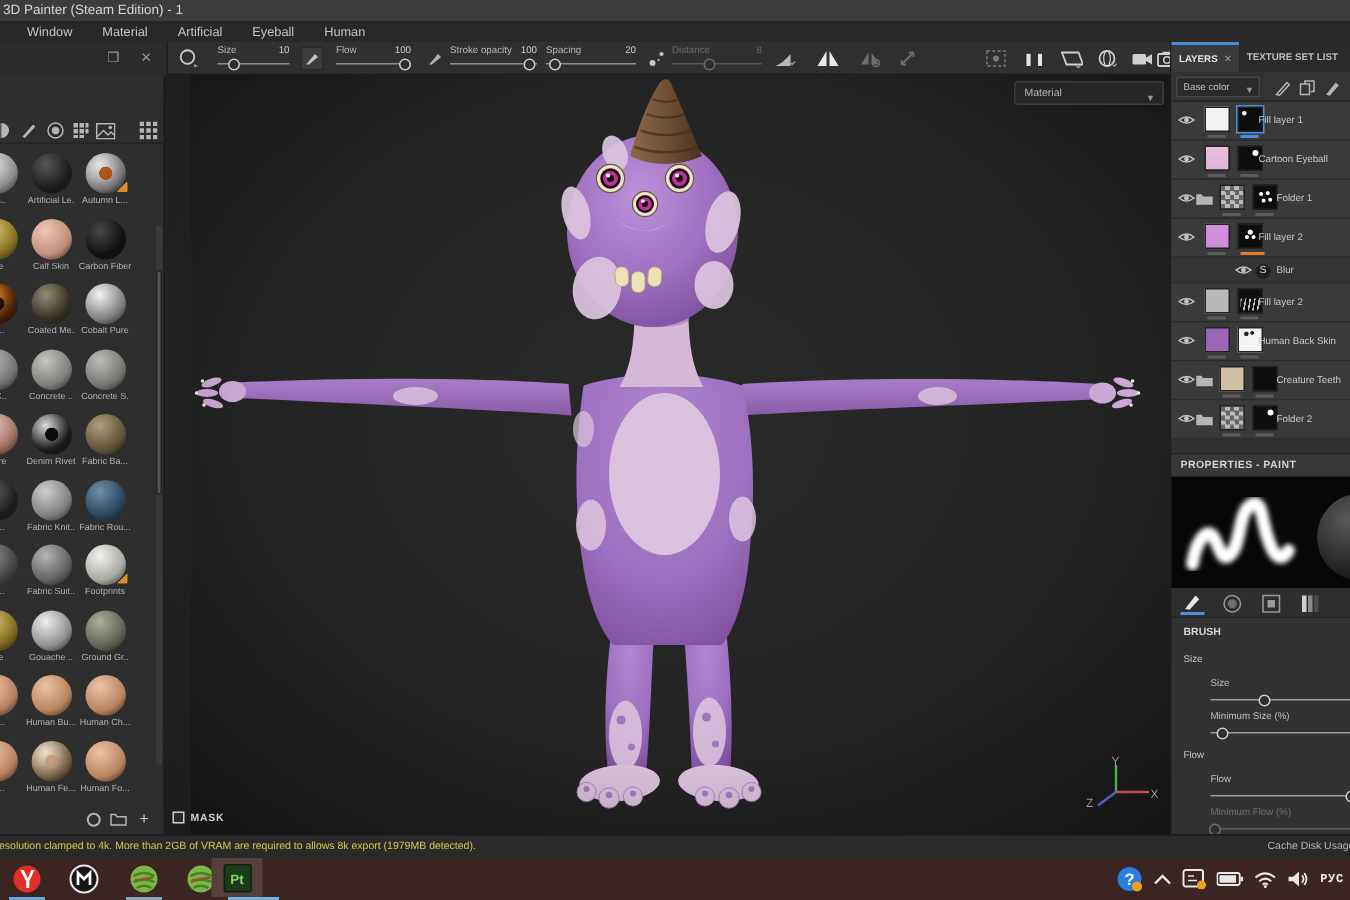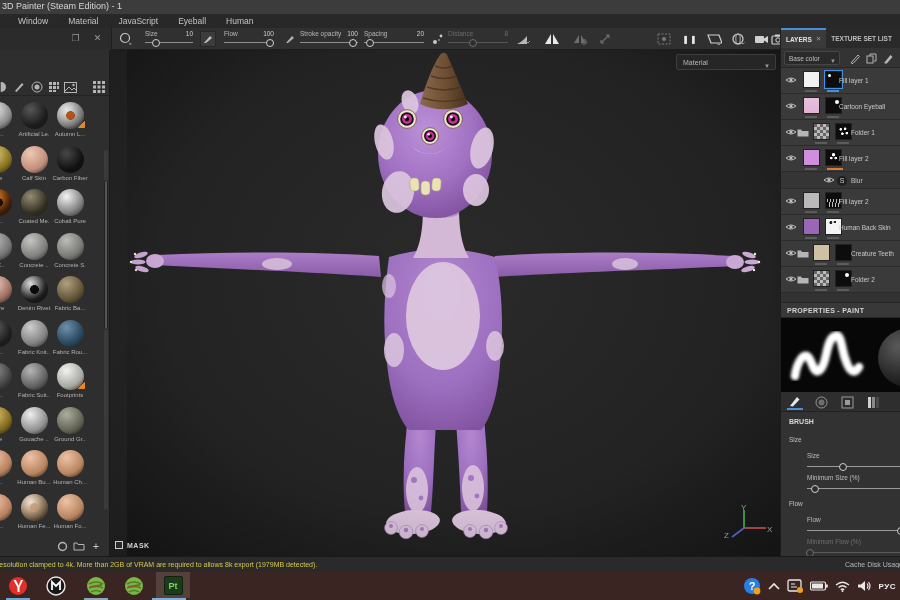--- a/index.html
+++ b/index.html
@@ -144,35 +144,35 @@
   #statusbar .warn { position:absolute; left:-3px; top:4px; font-size:7px; color:#d9c84a; white-space:nowrap; }
   #statusbar .right { position:absolute; left:845px; top:4px; width:55px; font-size:7px; color:#b8b8b8; white-space:nowrap; overflow:hidden; }
   #taskbar { left:0; top:572px; width:900px; height:28px; background:#3b2523; }
   .task-ic { position:absolute; top:4px; width:20px; height:20px; display:flex; align-items:center; justify-content:center; }
   .task-underline { position:absolute; top:25.5px; height:2px; background:#6aa8d8; }
   #pt-btn { position:absolute; left:370px; top:0; width:34px; height:26px; background:#55403c; display:flex; align-items:center; justify-content:center; }
   #pt-btn .pt { width:19px; height:19px; background:#1d3a1d; border:1px solid #0e220e; border-radius:2px;
     color:#7fd95a; font-size:9px; font-weight:bold; text-align:center; line-height:18px; }
   #systray { position:absolute; right:4px; top:4px; height:20px; display:flex; align-items:center; gap:7px; }
   #systray .si { color:#e8e8e8; display:flex; align-items:center; justify-content:center; }
-  #lang { font-size:8px; font-weight:bold; color:#f0f0f0; letter-spacing:.5px; }
+  #lang { font-size:8px; font-weight:bold; color:#f0f0f0; letter-spacing:.5px;font-family:Liberation Mono, monospace; }
 </style>
 </head>
 <body>
 
 <div id="app">
 
   <div class="abs" id="titlebar">
     <div class="t">3D Painter (Steam Edition) - 1</div>
   </div>
 
   <div class="abs" id="menubar">
     <span class="mi">Window</span>
     <span class="mi">Material</span>
-    <span class="mi">JavaScript</span>
+    <span class="mi">Artificial</span>
     <span class="mi">Eyeball</span>
     <span class="mi">Human</span>
   </div>
 
   <div class="abs" id="toolbar">
     <div id="shelf-head">
       <div class="wbtn" style="left:70px;">❐</div>
       <div class="wbtn" style="left:92px;">✕</div>
     </div>
 
@@ -948,21 +948,21 @@
         </svg>
     </div>
     <div class="task-underline" style="left:84px; width:24px; background:#8aa8b8;"></div>
     <div class="task-ic" style="left:124px;">
       <svg width="20" height="20">
           <circle cx="10" cy="10" r="9" fill="#7ab648"></circle>
           <path d="M3 8 Q10 4 17 8 M3 12 Q10 9 17 12 M5 16 Q10 13 15 16" stroke="#4c8024" fill="none" stroke-width="1.6"></path>
           <path d="M4 11 L16 9" stroke="#8a5a2a" stroke-width="1.8"></path>
         </svg>
     </div>
-    <div id="pt-btn" style="left:156px;">
+    <div id="pt-btn" style="left:141px;">
       <div class="pt">Pt</div>
     </div>
     <div class="task-underline" style="left:152px; width:34px; background:#7ab0dc;"></div>
 
     <div id="systray">
       <div class="si">
         <svg width="18" height="18">
             <circle cx="9" cy="9" r="8" fill="#2a7de1"></circle>
             <text x="9" y="13" text-anchor="middle" font-size="11" font-weight="bold" fill="#fff" font-family="Liberation Sans, sans-serif">?</text>
             <circle cx="14" cy="14" r="3.4" fill="#f0a020"></circle>

